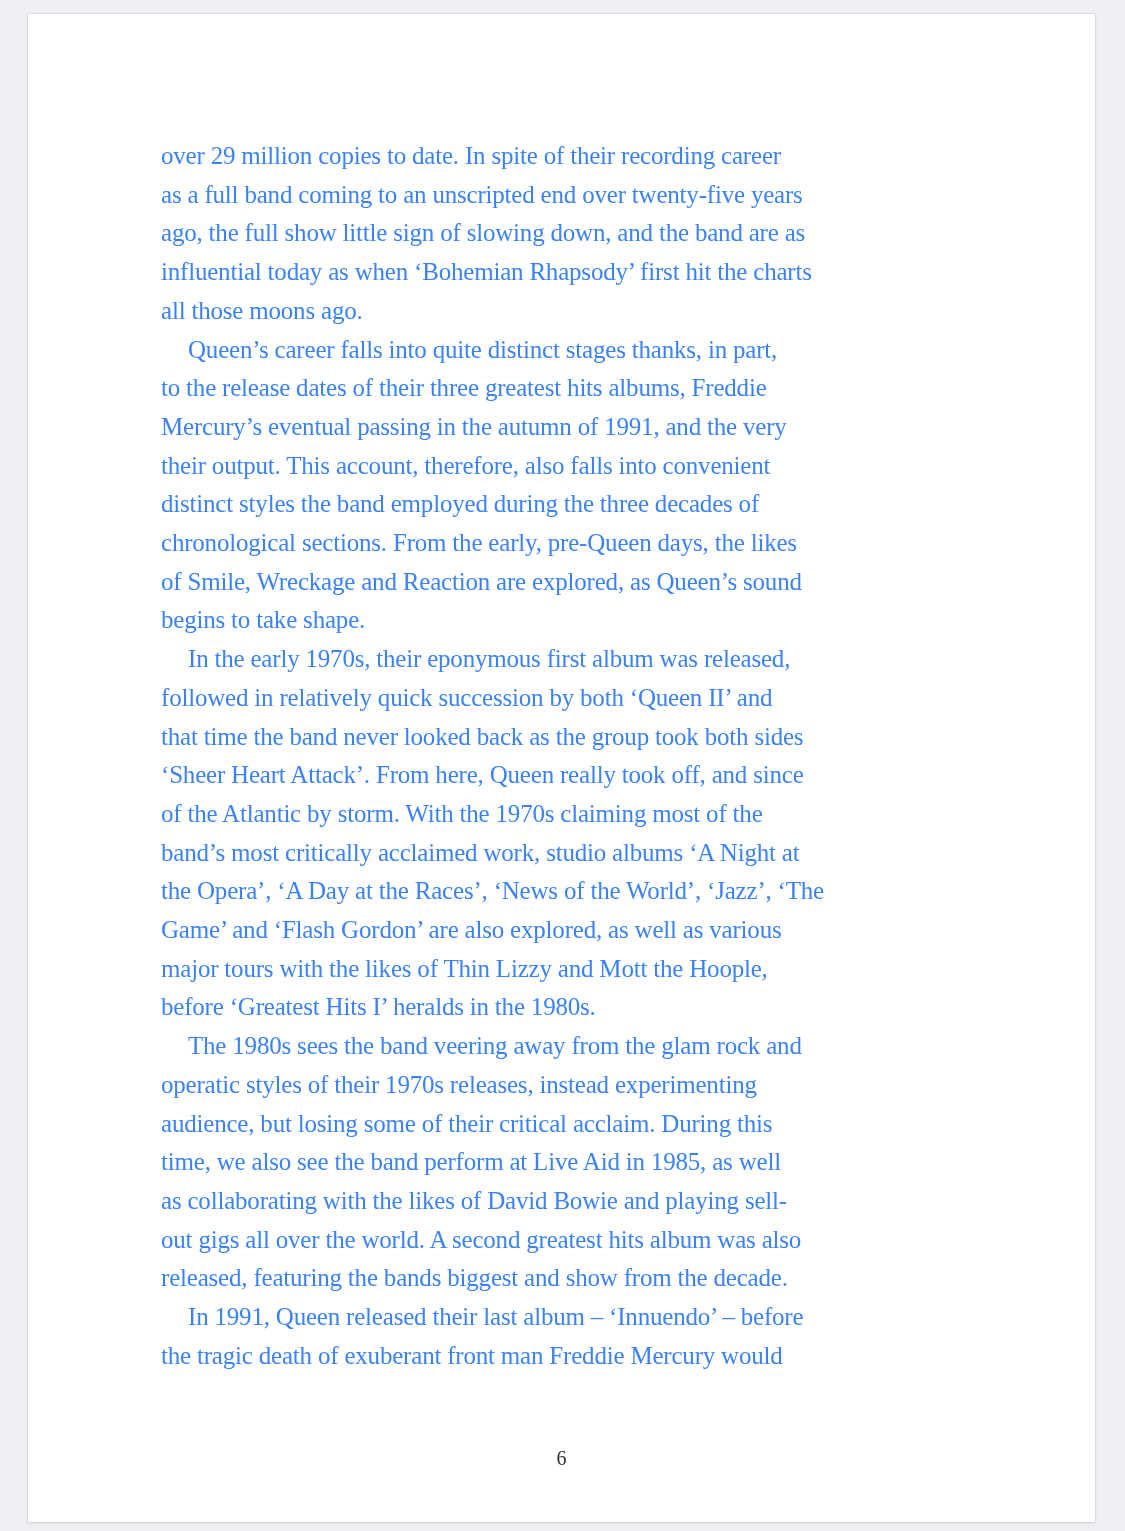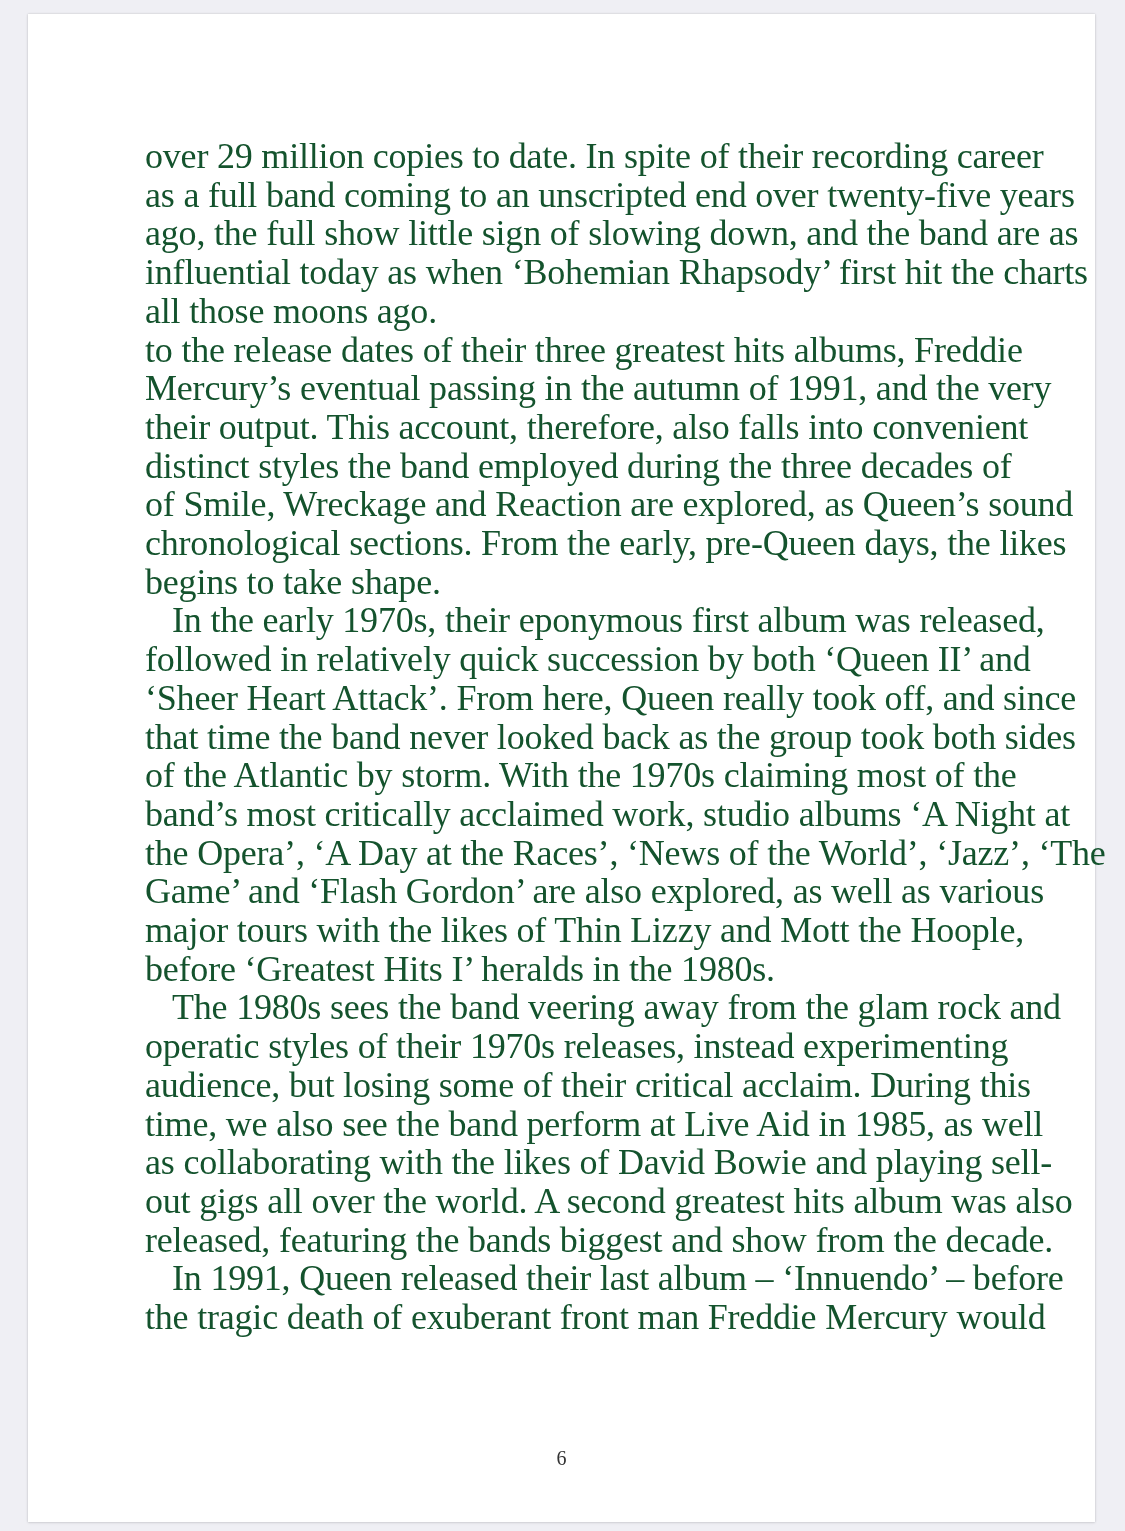--- a/index.html
+++ b/index.html
@@ -17,27 +17,27 @@
     position: absolute;
     left: 28px;
     top: 14px;
     width: 1067px;
     height: 1508px;
     background: #ffffff;
     box-shadow: 0 0 2px rgba(0,0,0,0.18), 0 1px 3px rgba(0,0,0,0.08);
   }
   .text-block {
     position: absolute;
-    left: 117px;
+    left: 133px;
     top: 123px;
     width: 860px;
     font-family: "Liberation Serif", "DejaVu Serif", serif;
-    font-size: 36px;
+    font-size: 25px;
     line-height: 38.7px;
-    color: #14532d;
+    color: #3b82f6;
     letter-spacing: -0.2px;
   }
   .para {
     margin: 0;
   }
   .line {
     display: block;
     white-space: nowrap;
   }
   .line.indent {
@@ -62,34 +62,35 @@
 
     <p class="para">
       <span class="line">over 29 million copies to date. In spite of their recording career</span>
       <span class="line">as a full band coming to an unscripted end over twenty-five years</span>
       <span class="line">ago, the full show little sign of slowing down, and the band are as</span>
       <span class="line">influential today as when ‘Bohemian Rhapsody’ first hit the charts</span>
       <span class="line">all those moons ago.</span>
     </p>
 
     <p class="para">
+      <span class="line indent">Queen’s career falls into quite distinct stages thanks, in part,</span>
       <span class="line">to the release dates of their three greatest hits albums, Freddie</span>
       <span class="line">Mercury’s eventual passing in the autumn of 1991, and the very</span>
       <span class="line">their output. This account, therefore, also falls into convenient</span>
       <span class="line">distinct styles the band employed during the three decades of</span>
+      <span class="line">chronological sections. From the early, pre-Queen days, the likes</span>
       <span class="line">of Smile, Wreckage and Reaction are explored, as Queen’s sound</span>
-      <span class="line">chronological sections. From the early, pre-Queen days, the likes</span>
       <span class="line">begins to take shape.</span>
     </p>
 
     <p class="para">
       <span class="line indent">In the early 1970s, their eponymous first album was released,</span>
       <span class="line">followed in relatively quick succession by both ‘Queen II’ and</span>
+      <span class="line">that time the band never looked back as the group took both sides</span>
       <span class="line">‘Sheer Heart Attack’. From here, Queen really took off, and since</span>
-      <span class="line">that time the band never looked back as the group took both sides</span>
       <span class="line">of the Atlantic by storm. With the 1970s claiming most of the</span>
       <span class="line">band’s most critically acclaimed work, studio albums ‘A Night at</span>
       <span class="line">the Opera’, ‘A Day at the Races’, ‘News of the World’, ‘Jazz’, ‘The</span>
       <span class="line">Game’ and ‘Flash Gordon’ are also explored, as well as various</span>
       <span class="line">major tours with the likes of Thin Lizzy and Mott the Hoople,</span>
       <span class="line">before ‘Greatest Hits I’ heralds in the 1980s.</span>
     </p>
 
     <p class="para">
       <span class="line indent">The 1980s sees the band veering away from the glam rock and</span>

